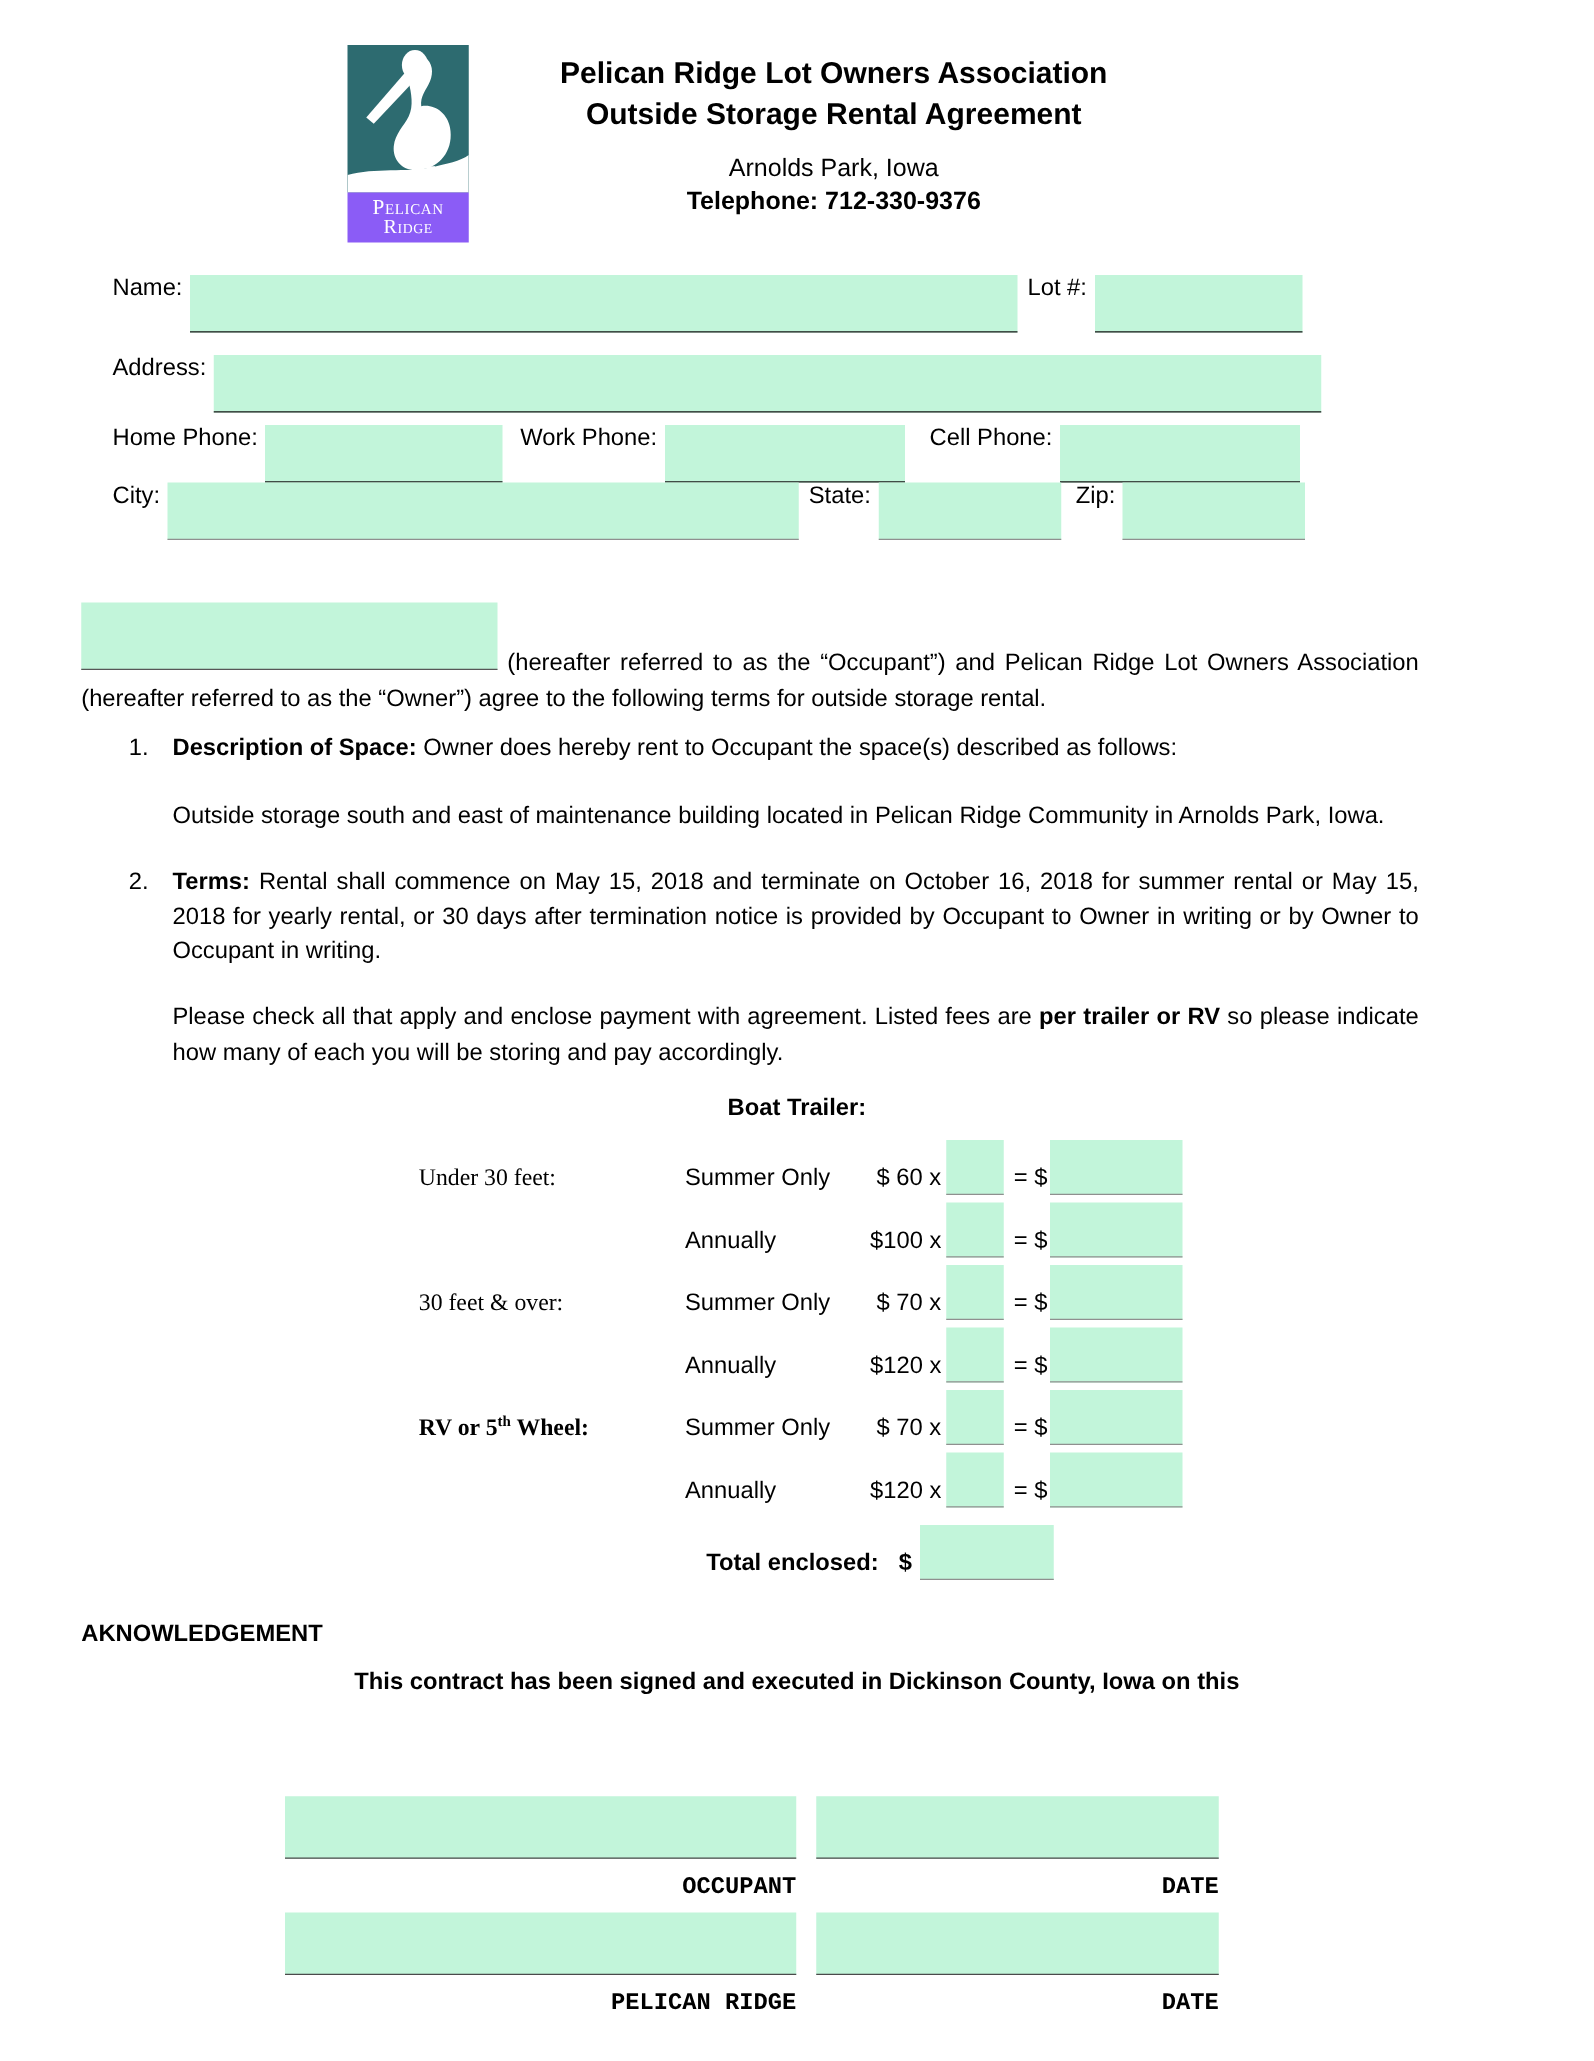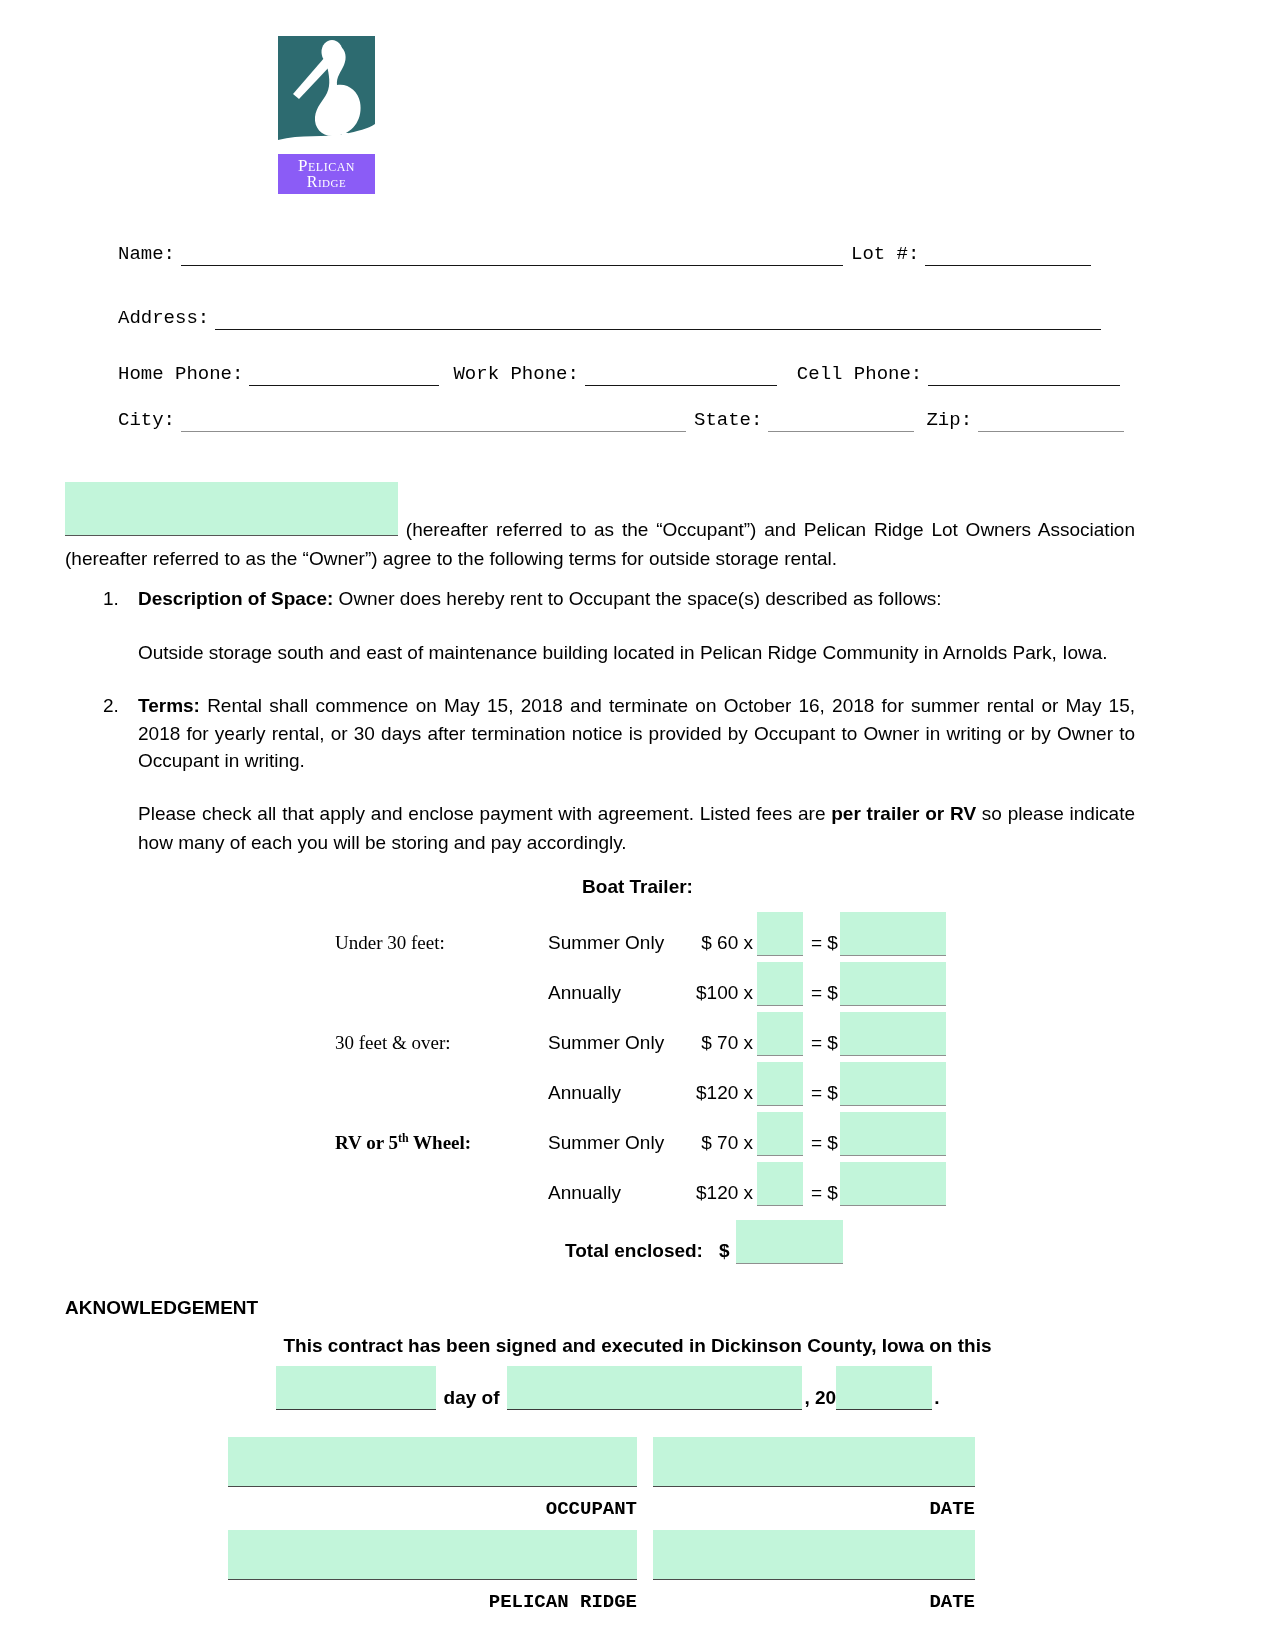--- a/index.html
+++ b/index.html
@@ -19,21 +19,21 @@
   .logo-l2{font-size:16px;letter-spacing:.5px;}
   .titleblock{width:540px;text-align:center;padding-top:6px;}
   .t1,.t2{font-size:24px;font-weight:bold;line-height:33px;}
   .sub1{font-size:20px;margin-top:14px;line-height:26px;}
   .sub2{font-size:20px;font-weight:bold;line-height:26px;}
   
   .f{background:#c2f5da;border-bottom:1.6px solid #161616;box-sizing:border-box;flex:none;}
   .f.gray{border-bottom-color:#8f8f8f;}
   
   .contact{position:absolute;top:220px;left:0;width:1275px;}
-  .frow{display:flex;align-items:flex-end;height:46px;padding-left:118px;font-family:Liberation Mono, monospace;}
+  .frow{display:flex;height:46px;padding-left:90px;}
   .frow .lbl{flex:none;padding-bottom:1px;white-space:nowrap;}
   .frow .lbl{margin-right:6px;}
   .mb18{margin-bottom:18px}.mb10{margin-bottom:10px}.mb9{margin-bottom:9px}
   .w662{width:662px}.w166{width:166px}.w886{width:886px}.w505{width:505px}
   .w146{width:146px}.w190{width:190px}.w192{width:192px}
   .ml8{margin-left:8px}.ml12{margin-left:12px}.ml14{margin-left:14px}.ml20{margin-left:20px}
   
   .intro{position:absolute;top:482px;left:65px;right:140px;line-height:27px;}
   .intro-line1{text-align:justify;text-align-last:justify;}
   .intro-field{display:inline-block;width:333px;height:54px;background:#c2f5da;
@@ -94,20 +94,26 @@
             <path d="M55,98 l-3,13 l5,0 l4,-13 z"></path>
             <path d="M64,97 l0,14 l5,0 l1,-14 z"></path>
           </g>
         </svg>
       </div>
       <div class="logo-bot">
         <div class="logo-l1">Pelican</div>
         <div class="logo-l2">Ridge</div>
       </div>
     </div>
+    <div class="titleblock">
+      <div class="t1">Pelican Ridge Lot Owners Association</div>
+      <div class="t2">Outside Storage Rental Agreement</div>
+      <div class="sub1">Arnolds Park, Iowa</div>
+      <div class="sub2">Telephone:  712-330-9376</div>
+    </div>
   </div>
 
   <div class="contact">
     <div class="frow mb18">
       <span class="lbl">Name:</span>
       <span class="f w662"></span>
       <span class="lbl ml8">Lot #:</span>
       <span class="f w166"></span>
     </div>
     <div class="frow mb10">
@@ -211,28 +217,20 @@
 
   <div class="total-row">
     <span class="total-lbl">Total enclosed:</span>
     <span class="total-sign">$</span>
     <span class="f total-field"></span>
   </div>
 
   <div class="ack-head">AKNOWLEDGEMENT</div>
   <div class="ack-sentence">This contract has been signed and executed in Dickinson County, Iowa on this</div>
 
-  <div class="dayof">
-    <span class="f gray df1"></span>
-    <span class="txt">day of</span>
-    <span class="f gray df2"></span>
-    <span class="txt2">, 20</span>
-    <span class="f gray df3"></span>
-    <span class="txt2">.</span>
-  </div>
 
   <div class="sig">
     <div>
       <div class="f sig-field"></div>
       <div class="sig-lbl">OCCUPANT</div>
       <div class="f sig-field second"></div>
       <div class="sig-lbl">PELICAN RIDGE</div>
     </div>
     <div>
       <div class="f sig-field"></div>

